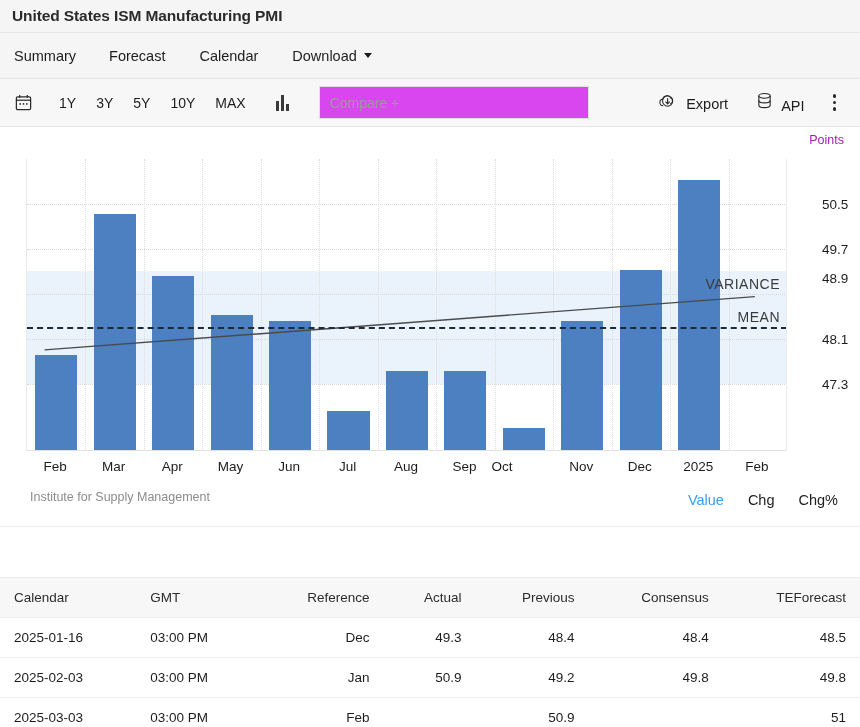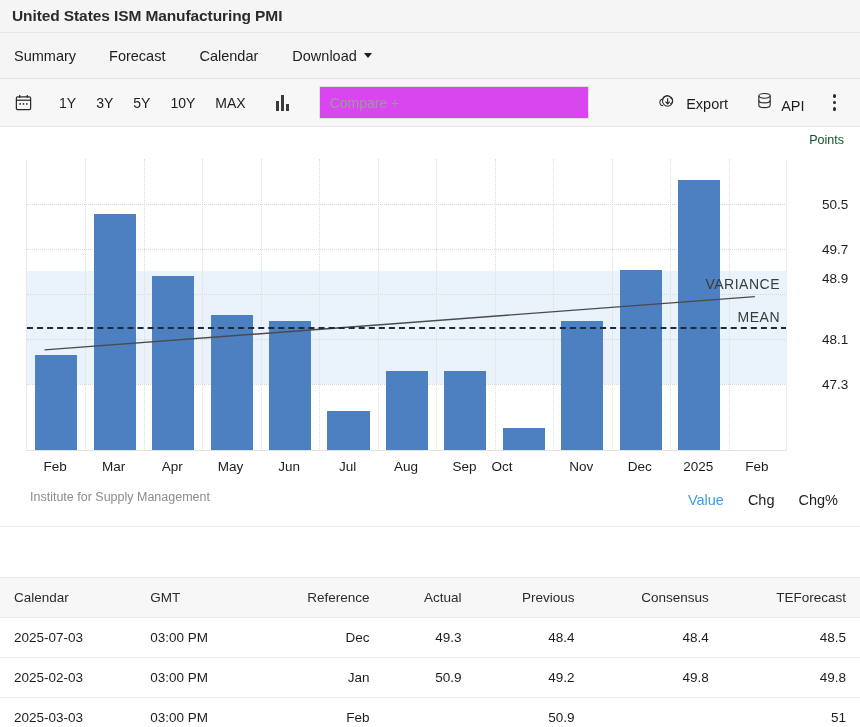--- a/index.html
+++ b/index.html
@@ -111,21 +111,21 @@
   
   .chart-card {
     margin: 0;
     background: #fff;
     border-bottom: 1px solid #ececec;
     position: relative;
     height: 400px;
   }
   .points-label {
     position: absolute; right: 16px; top: 6px;
-    font-size: 12.5px; color: #14532d;
+    font-size: 12.5px; color: #a21caf;
   }
   .plot {
     position: absolute;
     left: 26px; top: 32px;
     width: 782px; height: 292px;
   }
   .plot-inner {
     position: absolute; left: 0; top: 0;
     width: 760px; height: 292px;
     border-left: 1px solid #e9e9e9;
@@ -380,21 +380,21 @@
           <th class="lft">GMT</th>
           <th class="">Reference</th>
           <th>Actual</th>
           <th>Previous</th>
           <th>Consensus</th>
           <th>TEForecast</th>
         </tr>
       </thead>
     <tbody id="tbody">
         <tr>
-          <td class="lft">2025-07-03</td>
+          <td class="lft">2025-01-16</td>
           <td class="lft">03:00 PM</td>
           <td>Dec</td>
           <td>49.3</td>
           <td>48.4</td>
           <td>48.4</td>
           <td>48.5</td>
         </tr>
         <tr>
           <td class="lft">2025-02-03</td>
           <td class="lft">03:00 PM</td>

